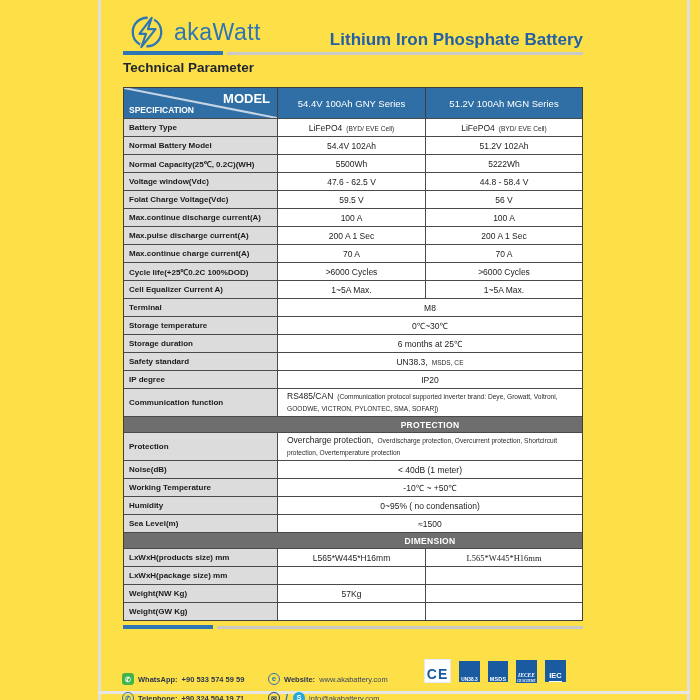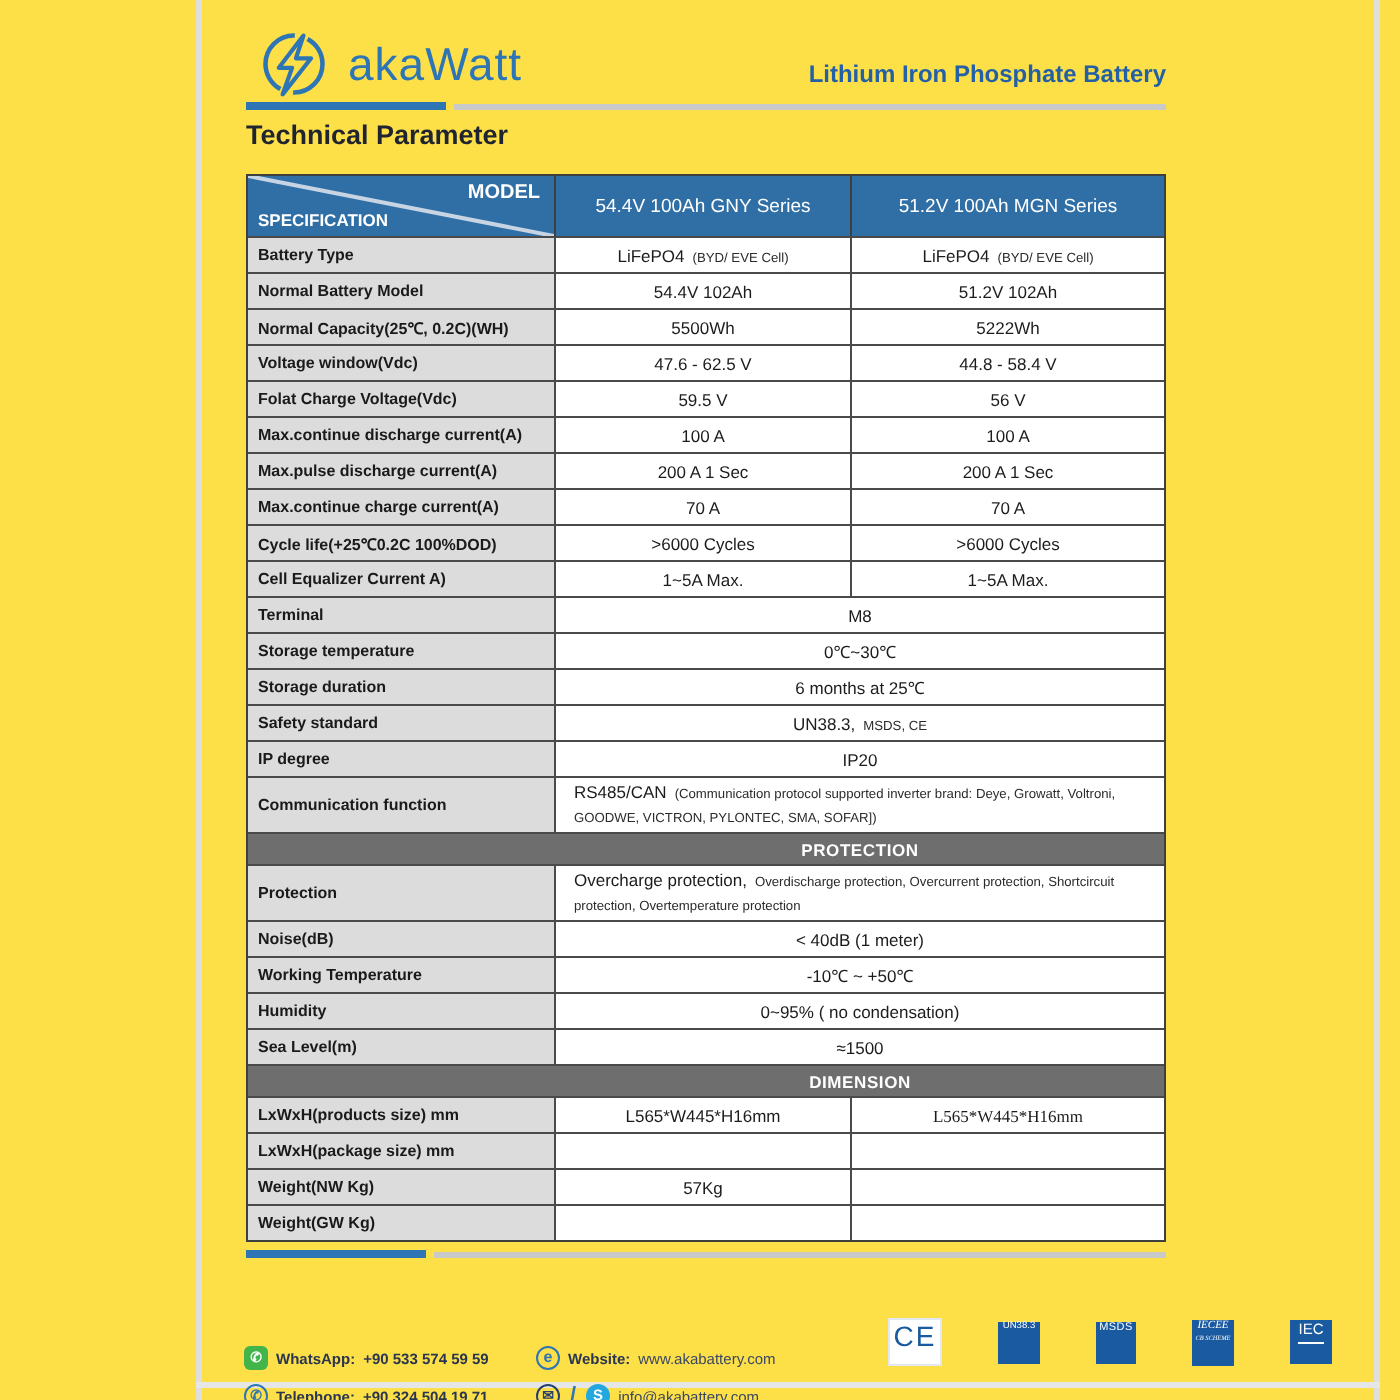--- a/index.html
+++ b/index.html
@@ -8,36 +8,36 @@
   
   .edge{position:absolute;background:#dedede;}
   .edge-left{left:98px;top:0;width:3px;height:700px;}
   .edge-right{left:687px;top:0;width:3px;height:700px;}
   .edge-bottom{left:98px;top:691px;width:592px;height:3px;background:#e6e6e6;}
 
   
   .logo-wrap{position:absolute;left:128px;top:13px;display:flex;align-items:center;gap:8px;}
   .logo-svg{width:38px;height:38px;}
   .brand{font-size:23px;color:var(--brand);letter-spacing:.5px;}
-  .product-title{position:absolute;right:117px;top:30px;font-size:12px;font-weight:bold;color:var(--title-blue);}
+  .product-title{position:absolute;right:117px;top:30px;font-size:17px;font-weight:bold;color:var(--title-blue);}
   .rule{position:absolute;left:123px;width:460px;height:4px;display:flex;}
   .rule1{top:51px;}
   .rule2{top:625px;height:4px;}
   .rule .blue{background:var(--brand);}
   .rule1 .blue{width:100px;}
   .rule2 .blue{width:90px;}
   .rule .gray{flex:1;background:#c9c9c9;margin-left:4px;height:3px;align-self:center;}
   .page-title{position:absolute;left:123px;top:60px;font-size:13.5px;font-weight:bold;color:#1f2430;margin:0;}
 
   
   .spec-table{position:absolute;left:123px;top:87px;width:460px;border:1px solid #3f3f3f;box-sizing:border-box;background:#fff;}
   .t-head{display:grid;grid-template-columns:154px 148px 1fr;height:30px;}
   .corner{position:relative;background:var(--header-blue);border-right:1px solid #3f3f3f;}
   .corner svg{position:absolute;left:0;top:0;width:100%;height:100%;}
-  .c-model{position:absolute;right:7px;top:3px;color:#fff;font-size:10px;font-weight:bold;}
+  .c-model{position:absolute;right:7px;top:3px;color:#fff;font-size:13px;font-weight:bold;}
   .c-spec{position:absolute;left:5px;bottom:3px;color:#fff;font-size:8.5px;font-weight:bold;}
   .col-h{background:var(--header-blue);color:#fff;font-size:9.5px;display:flex;align-items:center;justify-content:center;}
   .col-h:nth-child(2){border-right:1px solid #3f3f3f;}
 
   .t-row{display:grid;grid-template-columns:154px 148px 1fr;height:17px;border-top:1px solid #4a4a4a;}
   .t-row.sp{grid-template-columns:154px 1fr;}
   .t-row.tall{height:27px;}
   .t-label{background:var(--label-bg);font-size:8px;font-weight:bold;color:#1a1a1a;display:flex;align-items:center;
            padding-left:5px;border-right:1px solid #4a4a4a;white-space:nowrap;overflow:hidden;}
   .t-cell{font-size:8.5px;display:flex;align-items:center;justify-content:center;text-align:center;
@@ -60,22 +60,22 @@
   .ic-wa{background:var(--wa-green);border-radius:3px;color:#fff;}
   .ic-tel{border:1px solid var(--brand);color:var(--brand);box-sizing:border-box;}
   .ic-web{border:1px solid var(--brand);color:var(--brand);font-weight:bold;font-size:8px;box-sizing:border-box;}
   .ic-mail{border:1px solid #27406e;color:#27406e;box-sizing:border-box;font-size:7px;}
   .ic-skype{background:var(--skype-blue);color:#fff;font-weight:bold;font-size:7.5px;}
   .slash{color:var(--brand);font-size:11px;font-weight:bold;margin:0 1px;}
   .c-val{font-weight:bold;}
   .c-val.light{font-weight:normal;color:#3a4763;}
 
   .badges{position:absolute;left:424px;top:659px;display:flex;align-items:center;gap:8px;}
-  .badge{display:flex;flex-direction:column;align-items:center;justify-content:flex-start;color:#fff;
-         background:var(--badge-blue);font-weight:normal;margin-left:20px;}
+  .badge{display:flex;flex-direction:column;align-items:center;justify-content:flex-end;color:#fff;
+         background:var(--badge-blue);font-weight:bold;}
   .badge-ce{width:27px;height:24px;background:#fff;color:var(--badge-blue);font-size:14px;letter-spacing:1px;
             border:1px solid #e3e9f2;box-sizing:border-box;}
   .badge-un383{width:21px;height:21px;font-size:4.8px;}
   .badge-msds{width:20px;height:21px;font-size:5.5px;letter-spacing:.2px;}
   .badge-iecee{width:21px;height:23px;font-size:5.5px;font-style:italic;font-family:"Liberation Serif",serif;}
   .badge-iecee .sub{font-size:3.2px;font-style:italic;margin-top:1px;}
   .badge-iec{width:21px;height:22px;font-size:7.5px;}
   .badge-iec .bar{width:13px;height:1px;background:#fff;margin-top:1.5px;}
 </style>
 </head>

